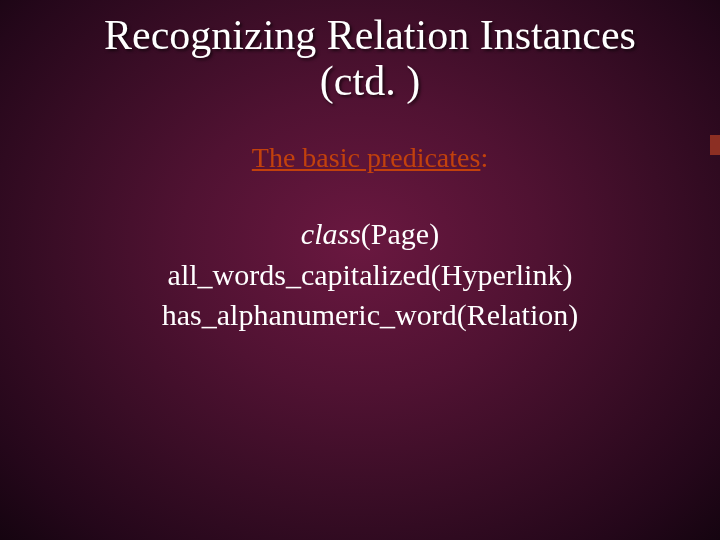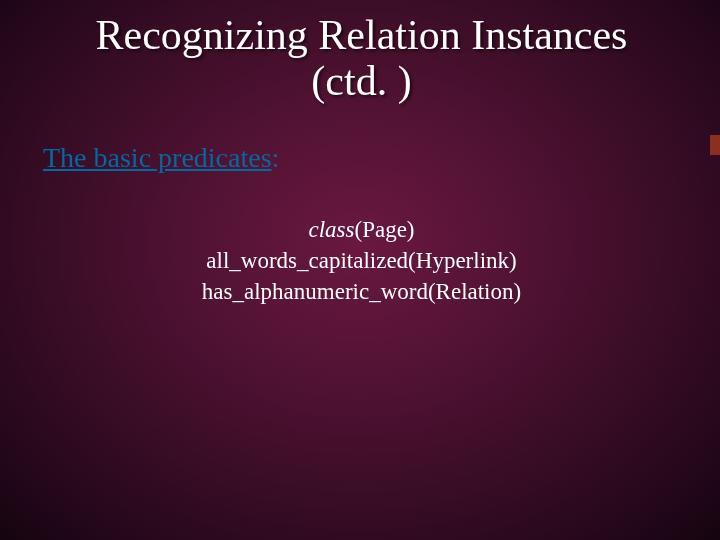--- a/index.html
+++ b/index.html
@@ -9,47 +9,47 @@
     height: 540px;
     overflow: hidden;
     font-family: Georgia, 'Times New Roman', serif;
     background: radial-gradient(ellipse at 50% 45%, #6a1840 0%, #501232 35%, #3a0d26 60%, #24071a 85%, #150410 100%);
     color: #fff;
   }
   .slide {
     width: 720px;
     height: 540px;
     box-sizing: border-box;
-    padding: 10px 40px 0 43px;
+    padding: 10px 40px 0 60px;
     position: relative;
   }
   .title {
     text-align: center;
     font-size: 42px;
     line-height: 1.1;
     color: #ffffff;
     text-shadow: 2px 2px 3px rgba(0,0,0,0.6);
     margin-top: 2px;
   }
   .subtitle {
-    text-align: left;
+    text-align: center;
     font-size: 28px;
-    color: #0369a1;
+    color: #c2410c;
     margin-top: 38px;
   }
   .subtitle-text {
     text-decoration: underline;
   }
   .subtitle-colon {
     text-decoration: none;
   }
   .predicates {
     margin-top: 40px;
     text-align: center;
-    font-size: 23px;
+    font-size: 30px;
     line-height: 1.35;
     color: #ffffff;
   }
   .predicates .line {
     display: block;
   }
   .ital { font-style: italic; }
   .bullet-marker {
     position: absolute;
     right: 0;

